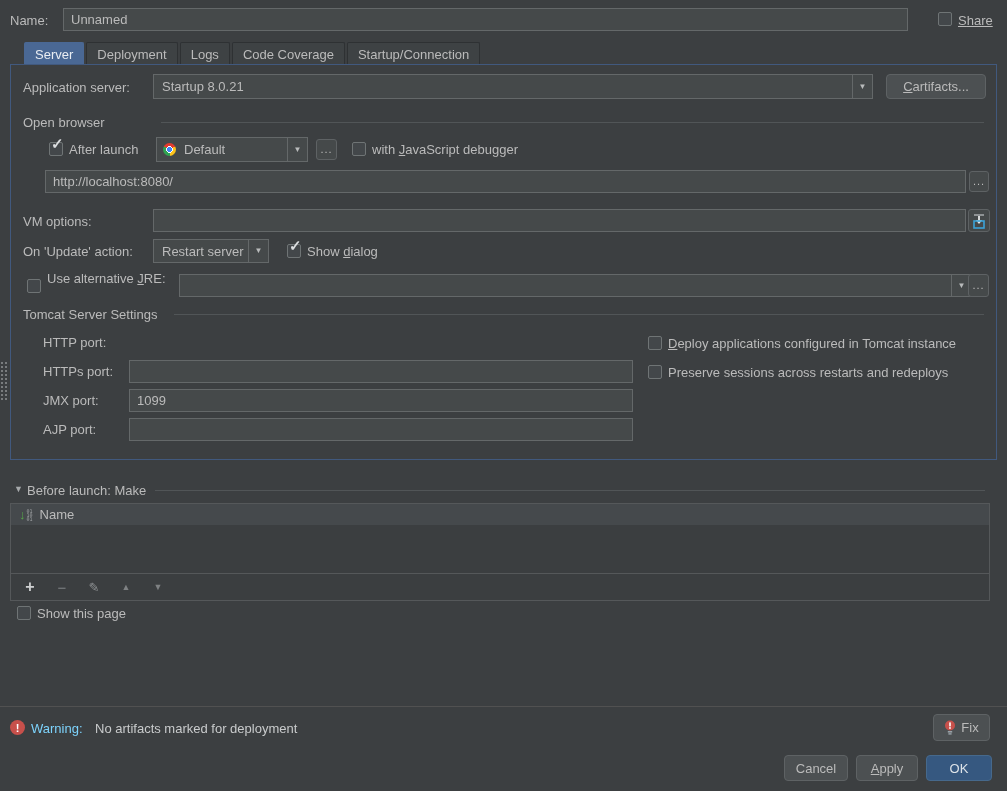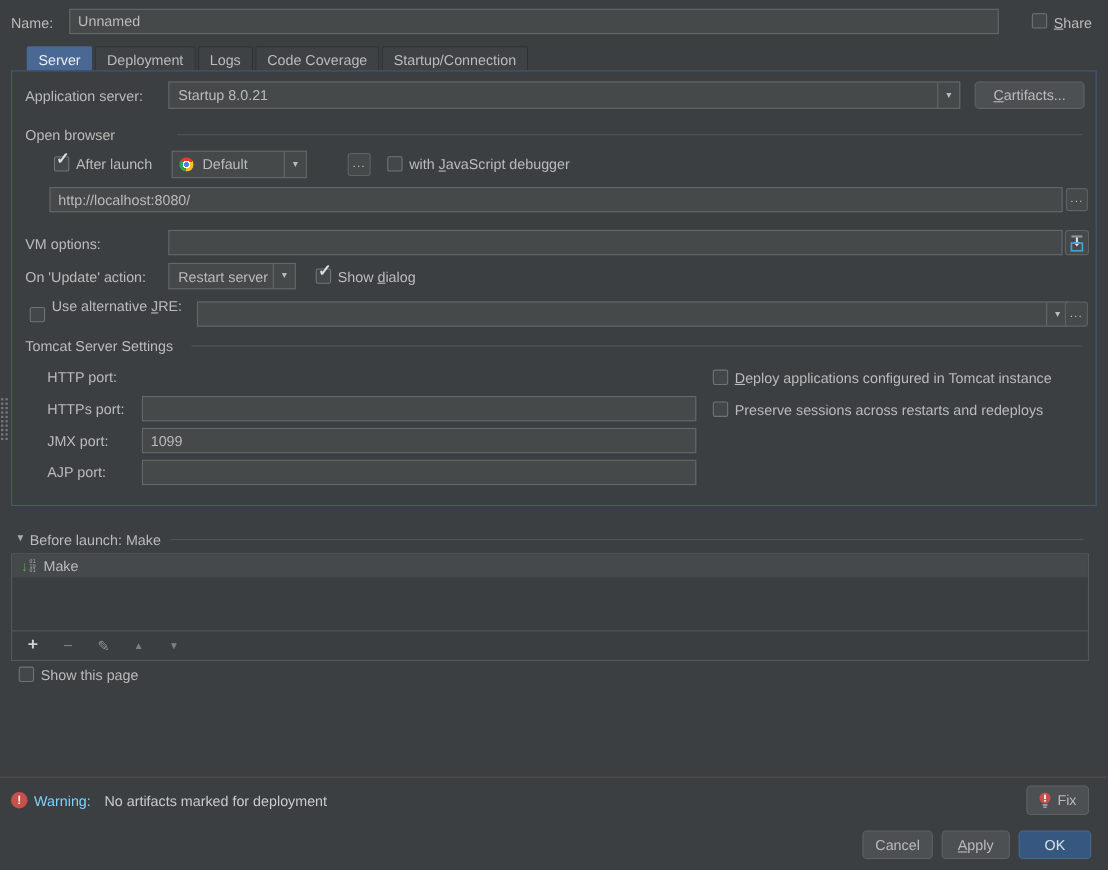--- a/index.html
+++ b/index.html
@@ -61,21 +61,21 @@
   .hsep { position:absolute; left:0; right:0; height:1px; background:#515151; }
 </style>
 </head>
 <body>
 
 <div class="dialog">
 
   <span class="lbl" style="left:10px; top:13px;">Name:</span>
   <input class="tf" style="left: 63px; top: 8px; width: 845px; height: 23px;" value="Unnamed">
   <span class="cb" style="left:938px; top:12px;"></span>
-  <span class="lbl" style="left:958px; top:13px;"><span></span><span class="mn">S</span><span>hare</span></span>
+  <span class="lbl" style="left:958px; top:13px;text-decoration:underline;"><span></span><span class="mn">S</span><span>hare</span></span>
 
   <div class="tabs">
     <div class="tab selected">Server</div>
     <div class="tab">Deployment</div>
     <div class="tab">Logs</div>
     <div class="tab">Code Coverage</div>
     <div class="tab">Startup/Connection</div>
   </div>
 
   <div class="panel">
@@ -91,21 +91,21 @@
         <span><span></span><span class="mn">C</span><span>artifacts...</span></span>
       </button>
 
     <span class="lbl" style="left:12px; top:50px;">Open browser</span>
     <div class="group-line" style="left:150px; right:12px; top:57px;"></div>
 
     <span class="cb" style="left:38px; top:77px;">
         <span class="check">✓</span>
       </span>
     <span class="lbl" style="left:58px; top:77px;">After launch</span>
-    <div class="combo" style="left:145px; top:72px; width:123px; height:25px;">
+    <div class="combo" style="left:145px; top:72px; width:152px; height:25px;">
       <span class="chrome-icon"></span>
       <span class="val">Default</span>
       <span class="arrow-sect">
           <span class="arrow-glyph">▼</span>
         </span>
     </div>
     <button class="sq-btn" style="left:305px; top:74px; width:21px; height:21px;">
         <span>...</span>
       </button>
     <span class="cb" style="left:341px; top:77px;"></span>
@@ -180,21 +180,21 @@
 
   <div class="listbox">
     <div class="list-area">
       <div class="list-row">
         <span class="make-icon">
           <span class="make-arrow">↓</span>
           <span class="make-digits">01
 10
 01</span>
         </span>
-        <span>Make</span>
+        <span>Name</span>
       </div>
     </div>
     <div class="list-toolbar">
       <span class="tb-ico" style="color:#CFD1D2; font-size:16px; font-weight:bold;">+</span>
       <span class="tb-ico" style="color:#7E8183; font-size:15px;">−</span>
       <span class="tb-ico" style="color:#8E9193; font-size:13px;">✎</span>
       <span class="tb-ico" style="color:#7E8183; font-size:9px;">▲</span>
       <span class="tb-ico" style="color:#7E8183; font-size:9px;">▼</span>
     </div>
   </div>

